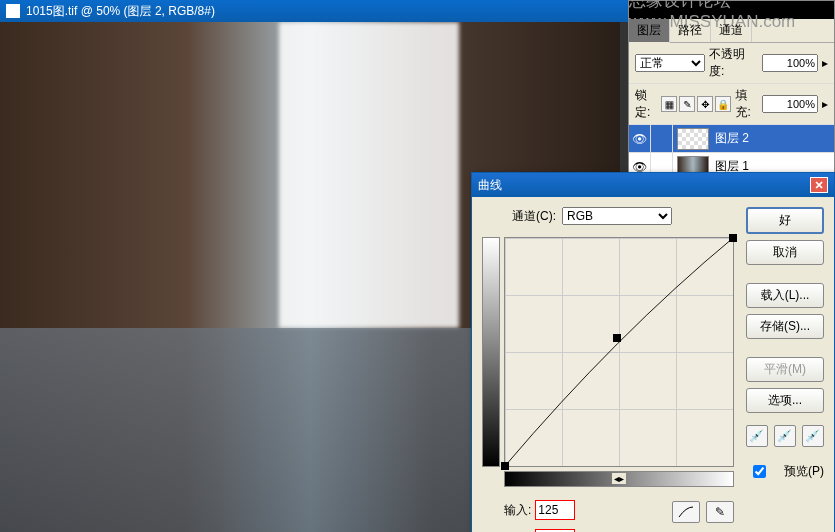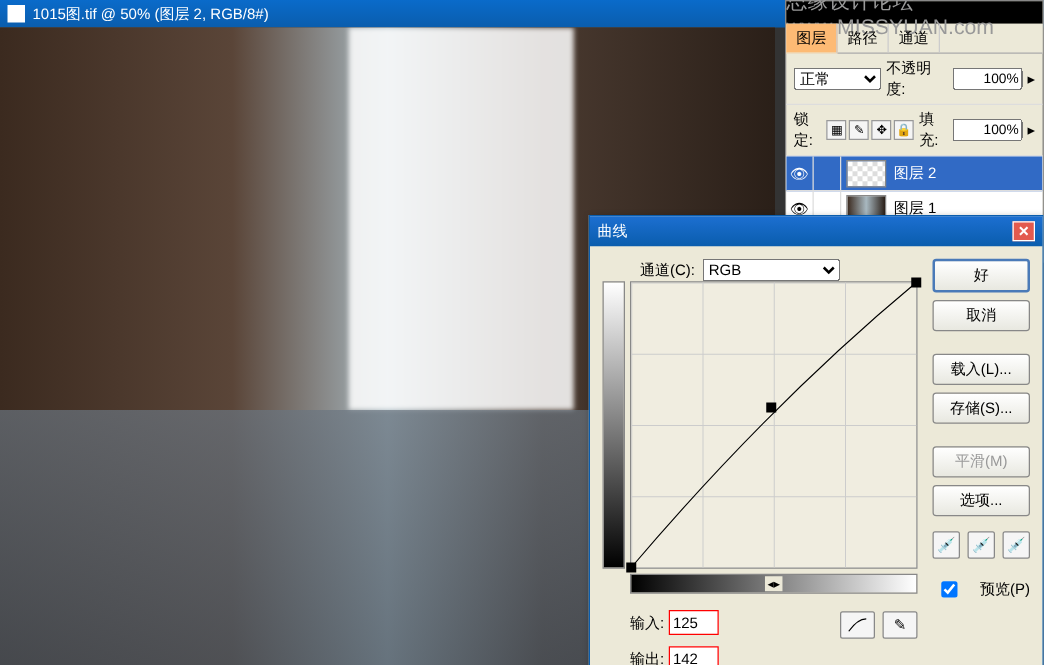--- a/index.html
+++ b/index.html
@@ -7,42 +7,42 @@
 .titlebar{background:linear-gradient(#0a6bca,#0a5dad);height:22px;color:#fff;display:flex;align-items:center;padding:0 6px;gap:6px}
 .titlebar .icon{width:14px;height:14px;background:#fff;display:inline-block}
 .canvas{position:absolute;top:22px;left:0;width:620px;height:510px;background:#555}
 .scene{width:100%;height:100%;background:linear-gradient(90deg,#3b2a1f 0%,#5a4538 30%,#a8b8c0 50%,#4a3a30 70%,#2a1f18 100%);position:relative;overflow:hidden}
 .scene::before{content:"";position:absolute;top:0;left:45%;width:180px;height:60%;background:rgba(255,255,255,0.85);filter:blur(2px)}
 .scene::after{content:"";position:absolute;bottom:0;left:0;right:0;height:40%;background:linear-gradient(0deg,#4a5560,#6a7580);opacity:0.7}
 .layers-panel{position:absolute;top:0;right:0;width:207px;background:#ece9d8;border:1px solid #888}
 .panel-watermark{height:18px;background:#000000;color:#999;font-size:17px;display:flex;align-items:center;justify-content:center}
 .panel-tabs{display:flex;border-bottom:1px solid #aaa;background:#ece9d8}
 .panel-tab{padding:3px 8px;border-right:1px solid #ccc;cursor:pointer}
-.panel-tab.active{background:#fdba74;border-bottom:1px solid #ece9d8;margin-bottom:-1px}
+.panel-tab.active{background:#737373;border-bottom:1px solid #ece9d8;margin-bottom:-1px}
 .panel-row{display:flex;align-items:center;padding:3px 6px;gap:4px;border-bottom:1px solid #ddd}
 .panel-row select{flex:0 0 70px}
 .panel-row .lbl{font-size:12px}
 .panel-row input[type=text]{width:56px;font-size:11px;text-align:right;padding:1px}
 .lock-icons{display:flex;gap:2px}
 .lock-icons span{width:16px;height:16px;border:1px solid #999;display:inline-flex;align-items:center;justify-content:center;font-size:10px;background:#f5f5f5}
 .layer-list{background:#fff;max-height:110px;overflow:auto}
 .layer-item{display:flex;align-items:center;border-bottom:1px solid #ddd;height:28px}
 .layer-item.selected{background:#316ac5;color:#fff}
 .layer-vis{width:22px;height:28px;border-right:1px solid #ddd;display:flex;align-items:center;justify-content:center}
 .layer-link{width:22px;height:28px;border-right:1px solid #ddd}
 .layer-thumb{width:32px;height:22px;border:1px solid #888;margin:0 4px;background:repeating-conic-gradient(#ddd 0 90deg,#fff 90deg 180deg);background-size:8px 8px}
 .layer-thumb.img{background:linear-gradient(90deg,#3b2a1f,#a8b8c0,#2a1f18)}
 .layer-name{flex:1;padding-left:2px}
 .layer-lock{width:16px;text-align:center}
 .curves-dialog{position:absolute;top:172px;right:0;left:471px;background:#ece9d8;border:1px solid #0a5dad;box-shadow:2px 2px 6px rgba(0,0,0,0.5)}
 .dlg-title{background:linear-gradient(#1c6fd1,#0a5dad);color:#fff;height:24px;display:flex;align-items:center;padding:0 6px;justify-content:space-between}
 .dlg-close{width:18px;height:16px;background:#e35a4f;border:1px solid #fff;color:#fff;display:flex;align-items:center;justify-content:center;font-weight:bold;font-size:11px;cursor:pointer}
 .dlg-body{display:flex;padding:10px;gap:12px}
 .dlg-left{flex:1}
-.channel-row{display:flex;align-items:center;gap:6px;margin-bottom:0;padding-left:30px}
+.channel-row{display:flex;align-items:center;gap:6px;margin-bottom:12px;padding-left:30px}
 .channel-row select{width:110px}
 .curve-area{display:flex;gap:4px}
 .grad-v{width:18px;height:230px;background:linear-gradient(0deg,#000,#fff);border:1px solid #888}
 .curve-grid{width:230px;height:230px;border:1px solid #888;background:#f0ede0;position:relative}
 .curve-grid::before{content:"";position:absolute;inset:0;background:
   linear-gradient(#ccc 1px,transparent 1px) 0 0/100% 25%,
   linear-gradient(90deg,#ccc 1px,transparent 1px) 0 0/25% 100%}
 .curve-line{position:absolute;inset:0}
 .curve-pt{position:absolute;width:8px;height:8px;background:#000;transform:translate(-4px,-4px)}
 .grad-h-row{display:flex;margin-top:4px}

